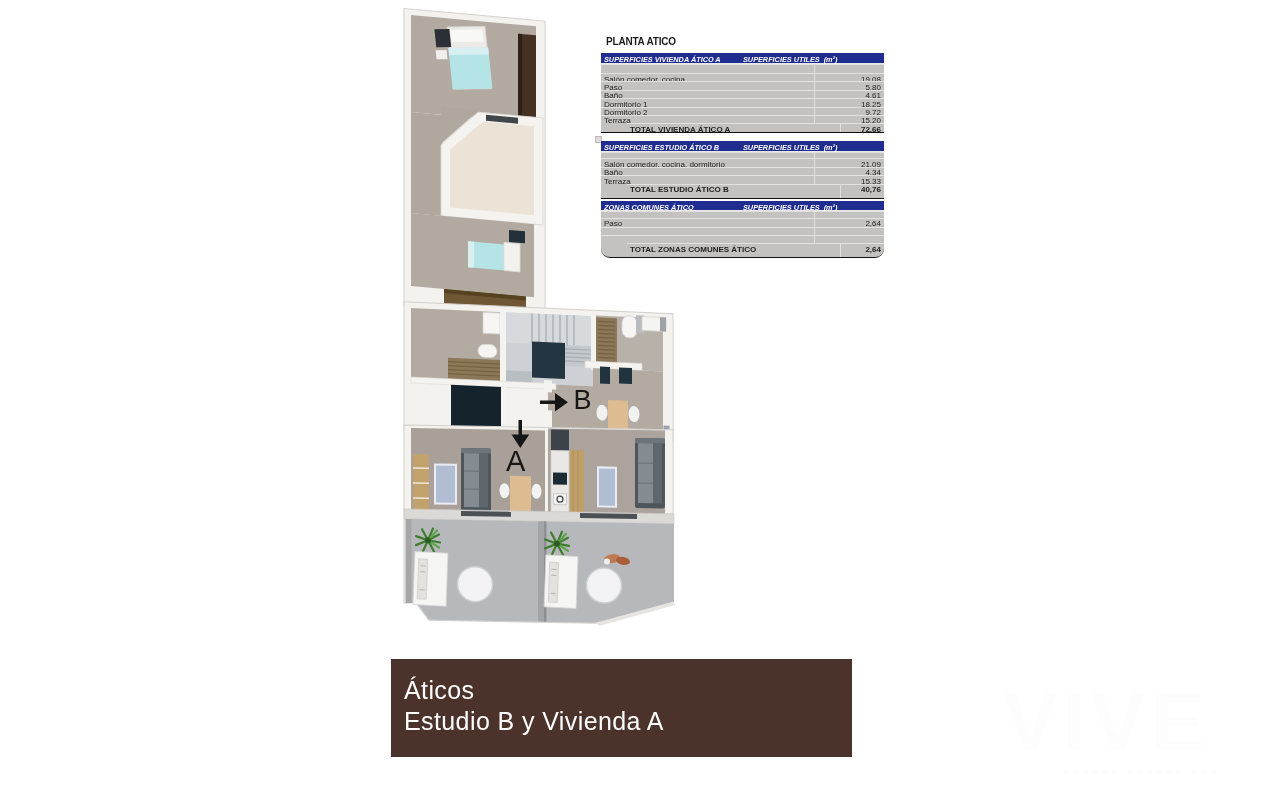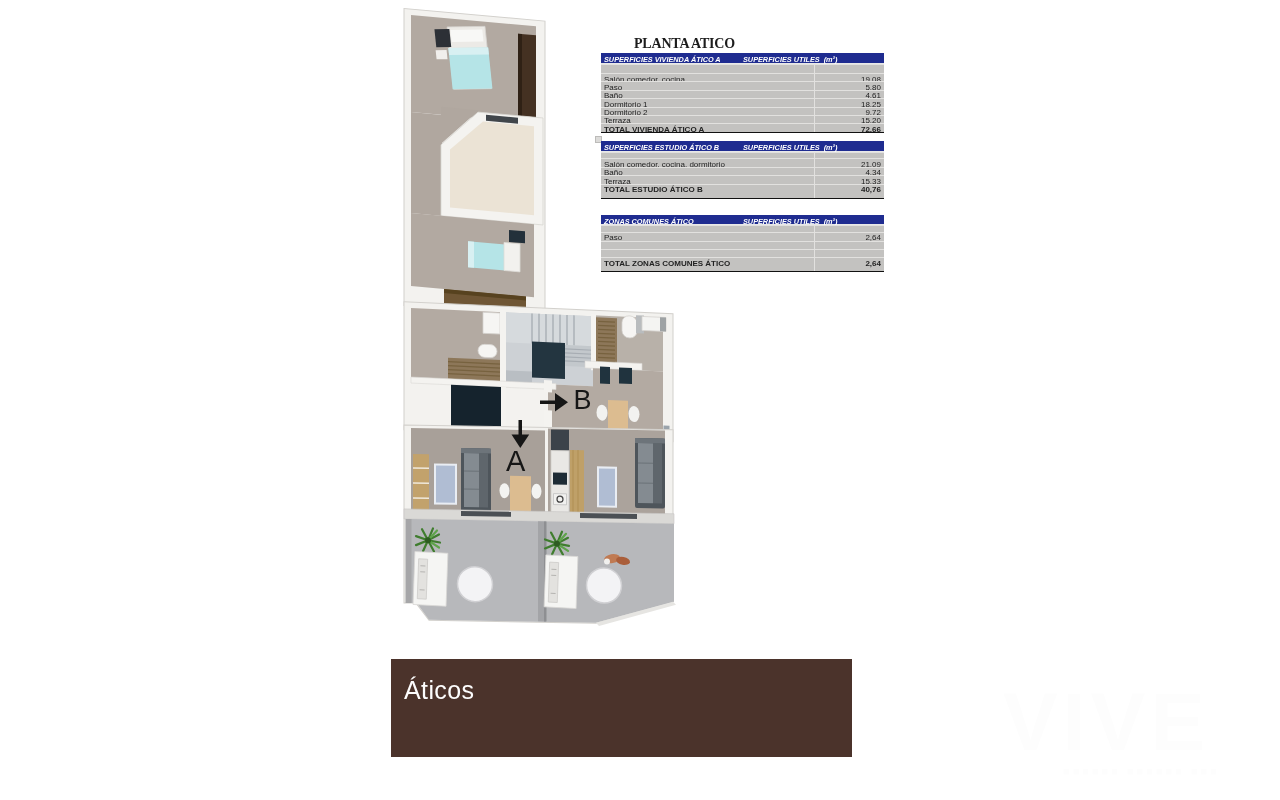--- a/index.html
+++ b/index.html
@@ -1,30 +1,30 @@
 <!DOCTYPE html>
 <html><head>
 <meta charset="utf-8">
 <style>
   html,body{margin:0;padding:0;}
   body{width:1280px;height:800px;background:#ffffff;position:relative;overflow:hidden;
        font-family:"Liberation Sans", sans-serif;}
   .abs{position:absolute;}
   
-  .ttl{position:absolute;left:634px;top:36px;font-size:14px;font-weight:bold;color:#1c1c1c;letter-spacing:-0.2px;font-family:Liberation Serif, serif;}
+  .ttl{position:absolute;left:606px;top:36px;font-size:10px;font-weight:bold;color:#1c1c1c;letter-spacing:-0.2px;}
   .tbl{position:absolute;left:601px;width:283px;background:#c3c2c0;}
   .thead{background:#1f2c90;color:#ffffff;font-style:italic;font-weight:bold;font-size:7.3px;
          position:relative;border-bottom:1px solid #e8e8e8;}
   .thead .h1{position:absolute;left:3px;top:1.5px;font-style:italic;}
   .thead .h2{position:absolute;left:142px;top:1.5px;text-align:right;}
   .trow{position:relative;font-size:8px;color:#222;border-top:1px solid #e2e1df;box-sizing:border-box;overflow:hidden;}
   .trow .c1{position:absolute;left:3px;top:0.5px;white-space:nowrap;}
   .trow .c2{position:absolute;right:3px;top:0.5px;}
   .trow .vd{position:absolute;left:213px;top:0;width:1px;height:100%;background:#e2e1df;}
-  .tot{font-weight:bold;}
+  .tot{font-weight:bold;margin-left:26px;}
   
   .banner{position:absolute;left:391px;top:659px;width:461px;height:98px;background:#4b332b;}
   .banner .l1{position:absolute;left:13px;top:17px;font-size:25px;color:#fdfdfd;letter-spacing:0.4px;}
   .banner .l2{position:absolute;left:13px;top:48px;font-size:25px;color:#fdfdfd;letter-spacing:0.4px;}
   .wm{position:absolute;left:1003px;top:675px;font-size:82px;font-weight:bold;color:#fdfdfd;letter-spacing:5px;}.wm2{position:absolute;left:1063px;top:765px;font-size:11px;font-weight:bold;color:#fdfdfd;letter-spacing:3px;}
 </style>
 </head>
 <body>
 
 <svg class="abs" style="left:0;top:0" width="1280" height="800" viewBox="0 0 1280 800">
@@ -321,21 +321,21 @@
         <span class="vd"></span>
         <span class="c2">15,33</span>
       </div>
   <div class="trow tot" style="height:14px;">
         <span class="c1">TOTAL ESTUDIO ÁTICO B</span>
         <span class="vd"></span>
         <span class="c2">40,76</span>
       </div>
 </div>
 
-<div class="tbl" style="top:215px;border-bottom:1.5px solid #111;">
+<div class="tbl" style="top:201px;border-bottom:1.5px solid #111;border-radius:9px;">
   <div class="thead" style="height:9px;">
         <span class="h1">ZONAS COMUNES ÁTICO</span>
         <span class="h2">SUPERFICIES UTILES&nbsp;&nbsp;(m²)</span>
       </div>
   <div class="trow" style="height:6.5px;">
         <span class="vd"></span>
       </div>
   <div class="trow" style="height:9px;">
         <span class="c1">Paso</span>
         <span class="vd"></span>
@@ -352,17 +352,18 @@
         <span class="vd"></span>
         <span class="c2">2,64</span>
       </div>
 </div>
 </div>
 
 <div class="banner">
 
   <div class="l1">Áticos</div>
 
+  <div class="l2">Estudio B y Vivienda A</div>
 </div>
 
 <div class="wm">VIVE</div>
 
 <div class="wm2">■■■■■■  ■■■■■■  ■■■</div>
 
 </body></html>

